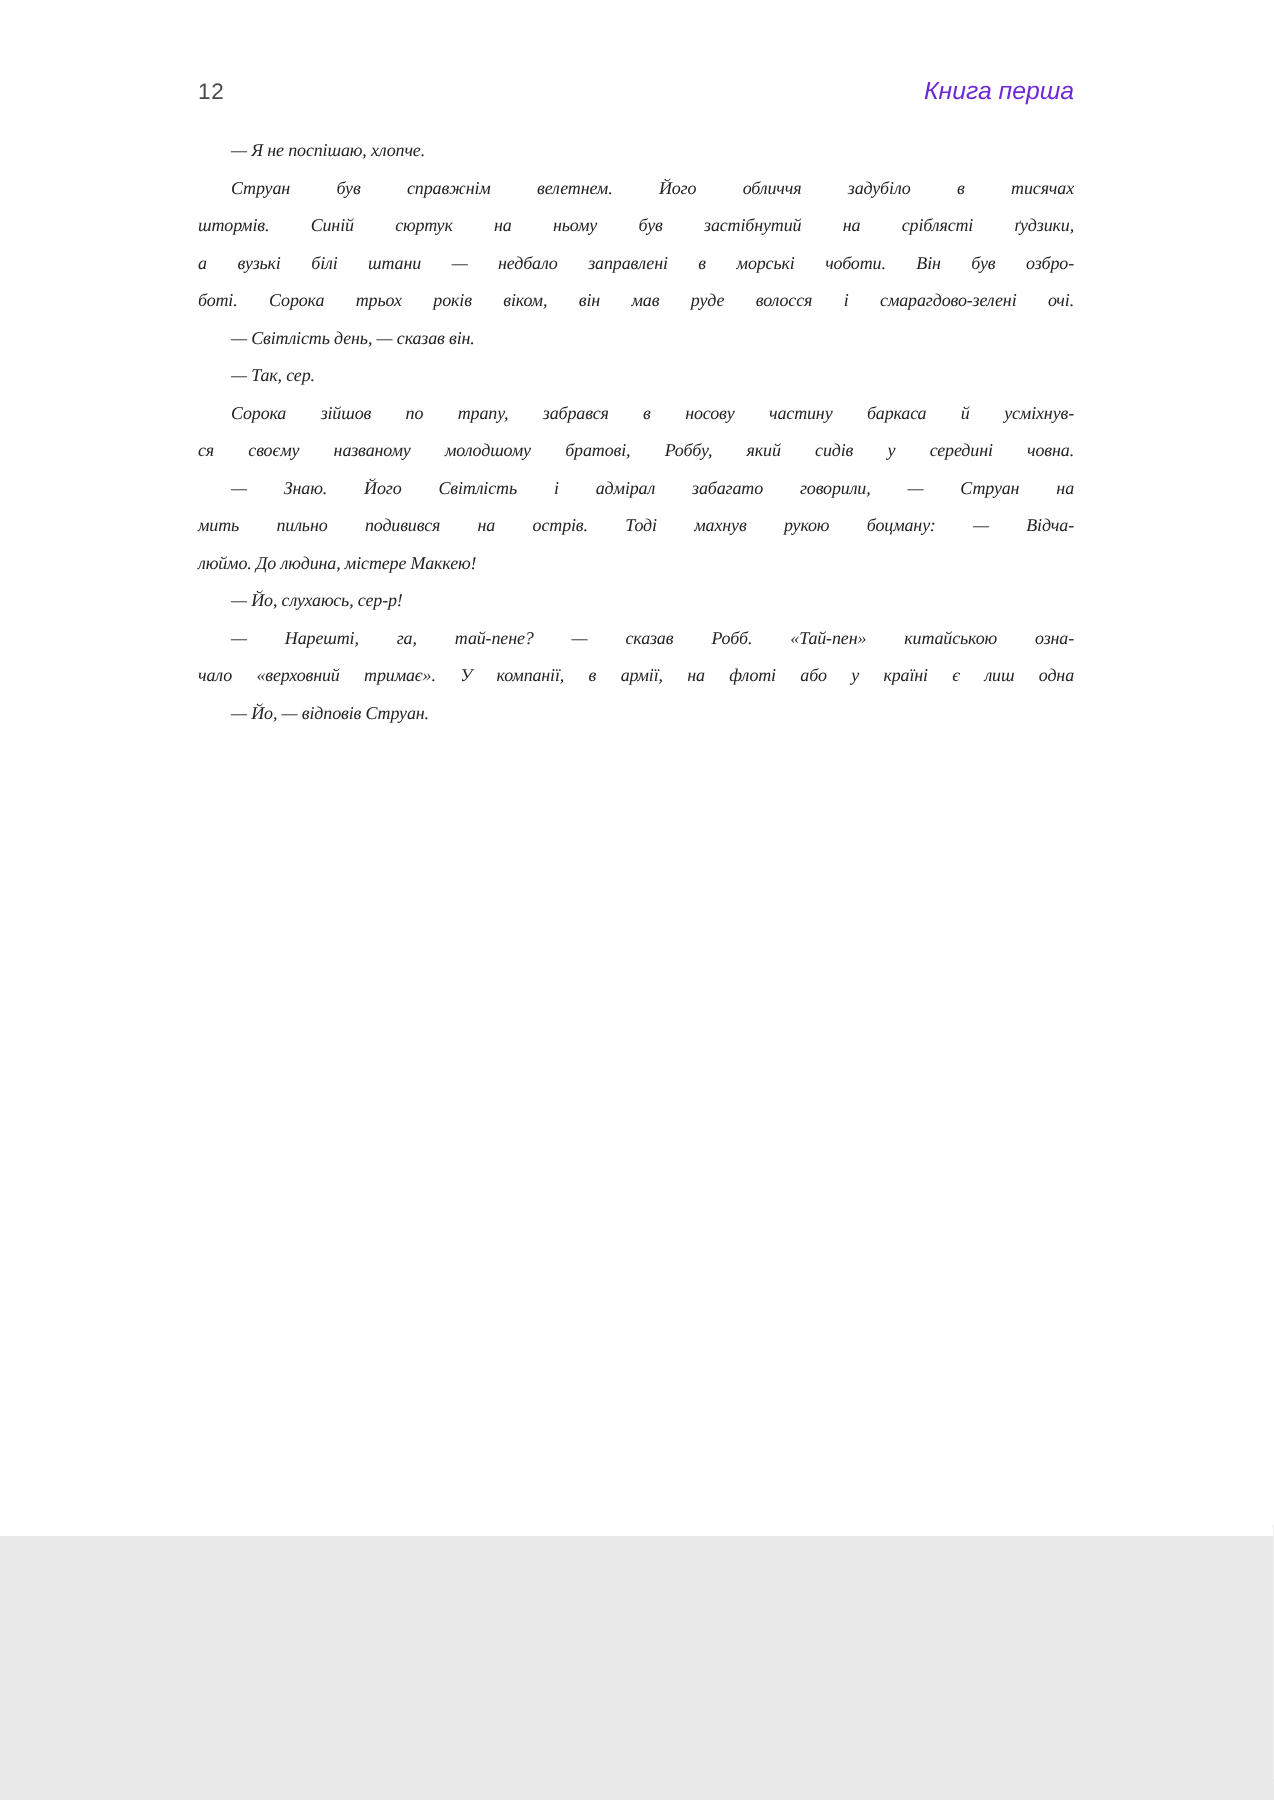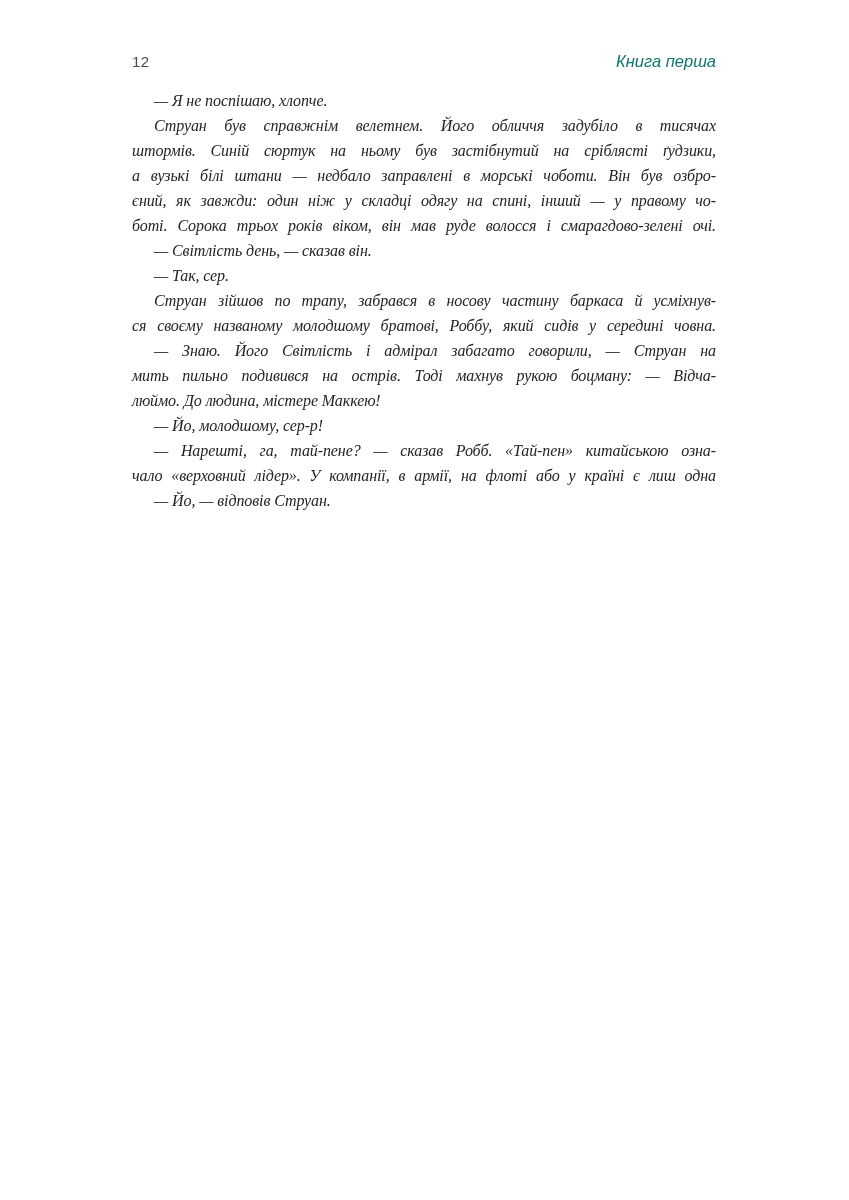--- a/index.html
+++ b/index.html
@@ -3,21 +3,21 @@
 <meta charset="utf-8">
 <style>
   html, body {
     margin: 0;
     padding: 0;
     background: #e8e8e8;
   }
   .page {
     position: relative;
     width: 849px;
-    height: 1200px;
+    height: 1024px;
     margin: 0 auto;
     background: #ffffff;
     overflow: hidden;
   }
   .running-head {
     position: absolute;
     top: 52px;
     left: 132px;
     width: 584px;
     display: flex;
@@ -28,36 +28,36 @@
     font-family: "Liberation Sans", sans-serif;
     font-size: 15px;
     font-style: normal;
     color: #4a4a4a;
     letter-spacing: 0.5px;
   }
   .running-title {
     font-family: "Liberation Sans", sans-serif;
     font-size: 16.5px;
     font-style: italic;
-    color: #0f766e;
+    color: #6d28d9;
   }
   .text-block {
     position: absolute;
     top: 88px;
     left: 132px;
     width: 584px;
   }
   .para {
     margin: 0;
     padding: 0;
   }
   .ln {
     font-family: "Liberation Serif", serif;
     font-style: italic;
-    font-size: 16px;
+    font-size: 12px;
     line-height: 25px;
     color: #232323;
     letter-spacing: -0.1px;
     white-space: nowrap;
     text-align: left;
   }
   .ind {
     padding-left: 22px;
   }
   .jst {
@@ -78,51 +78,50 @@
   <div class="text-block">
 
     <div class="para">
       <div class="ln ind">— Я не поспішаю, хлопче.</div>
     </div>
 
     <div class="para">
       <div class="ln ind jst">Струан був справжнім велетнем. Його обличчя задубіло в тисячах</div>
       <div class="ln jst">штормів. Синій сюртук на ньому був застібнутий на сріблясті ґудзики,</div>
       <div class="ln jst">а вузькі білі штани — недбало заправлені в морські чоботи. Він був озбро-</div>
-      <div class="ln jst">єний, як завжди: один ніж у складці одягу на спині, інший — у правому чо-</div>
       <div class="ln jst">боті. Сорока трьох років віком, він мав руде волосся і смарагдово-зелені очі.</div>
     </div>
 
     <div class="para">
       <div class="ln ind">— Світлість день, — сказав він.</div>
     </div>
 
     <div class="para">
       <div class="ln ind">— Так, сер.</div>
     </div>
 
     <div class="para">
-      <div class="ln ind jst">Струан зійшов по трапу, забрався в носову частину баркаса й усміхнув-</div>
+      <div class="ln ind jst">Сорока зійшов по трапу, забрався в носову частину баркаса й усміхнув-</div>
       <div class="ln jst">ся своєму названому молодшому братові, Роббу, який сидів у середині човна.</div>
     </div>
 
 
     <div class="para">
       <div class="ln ind jst">— Знаю. Його Світлість і адмірал забагато говорили, — Струан на</div>
       <div class="ln jst">мить пильно подивився на острів. Тоді махнув рукою боцману: — Відча-</div>
       <div class="ln">люймо. До людина, містере Маккею!</div>
     </div>
 
     <div class="para">
-      <div class="ln ind">— Йо, молодшому, сер-р!</div>
+      <div class="ln ind">— Йо, слухаюсь, сер-р!</div>
     </div>
 
     <div class="para">
       <div class="ln ind jst">— Нарешті, га, тай-пене? — сказав Робб. «Тай-пен» китайською озна-</div>
-      <div class="ln jst">чало «верховний лідер». У компанії, в армії, на флоті або у країні є лиш одна</div>
+      <div class="ln jst">чало «верховний тримає». У компанії, в армії, на флоті або у країні є лиш одна</div>
     </div>
 
     <div class="para">
       <div class="ln ind">— Йо, — відповів Струан.</div>
     </div>
 
 
   </div>
 </div>
 

